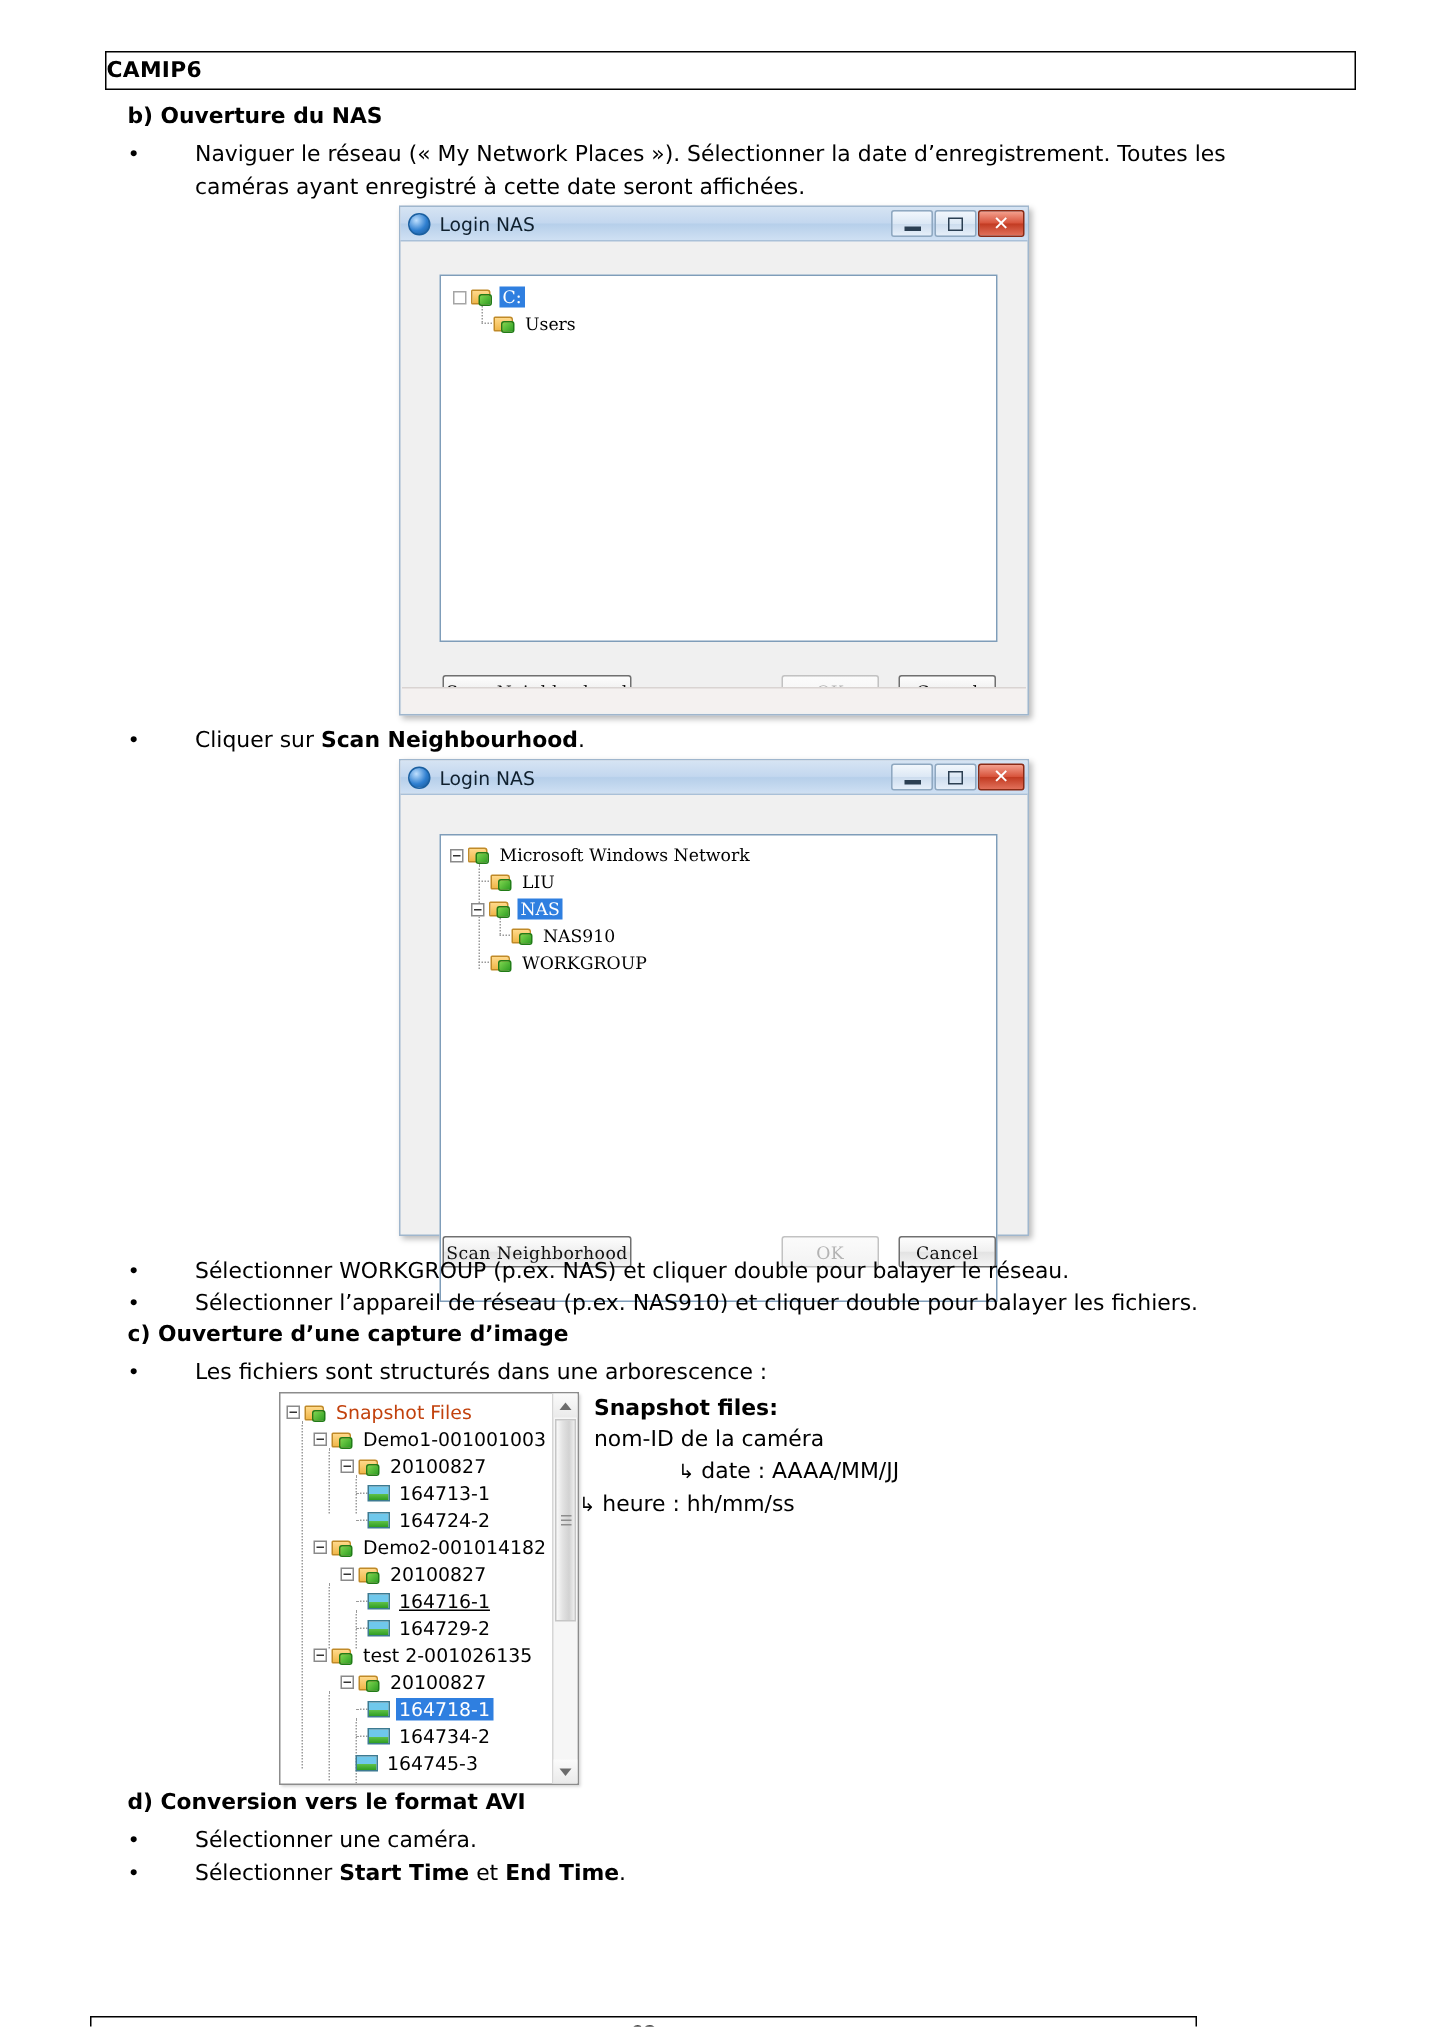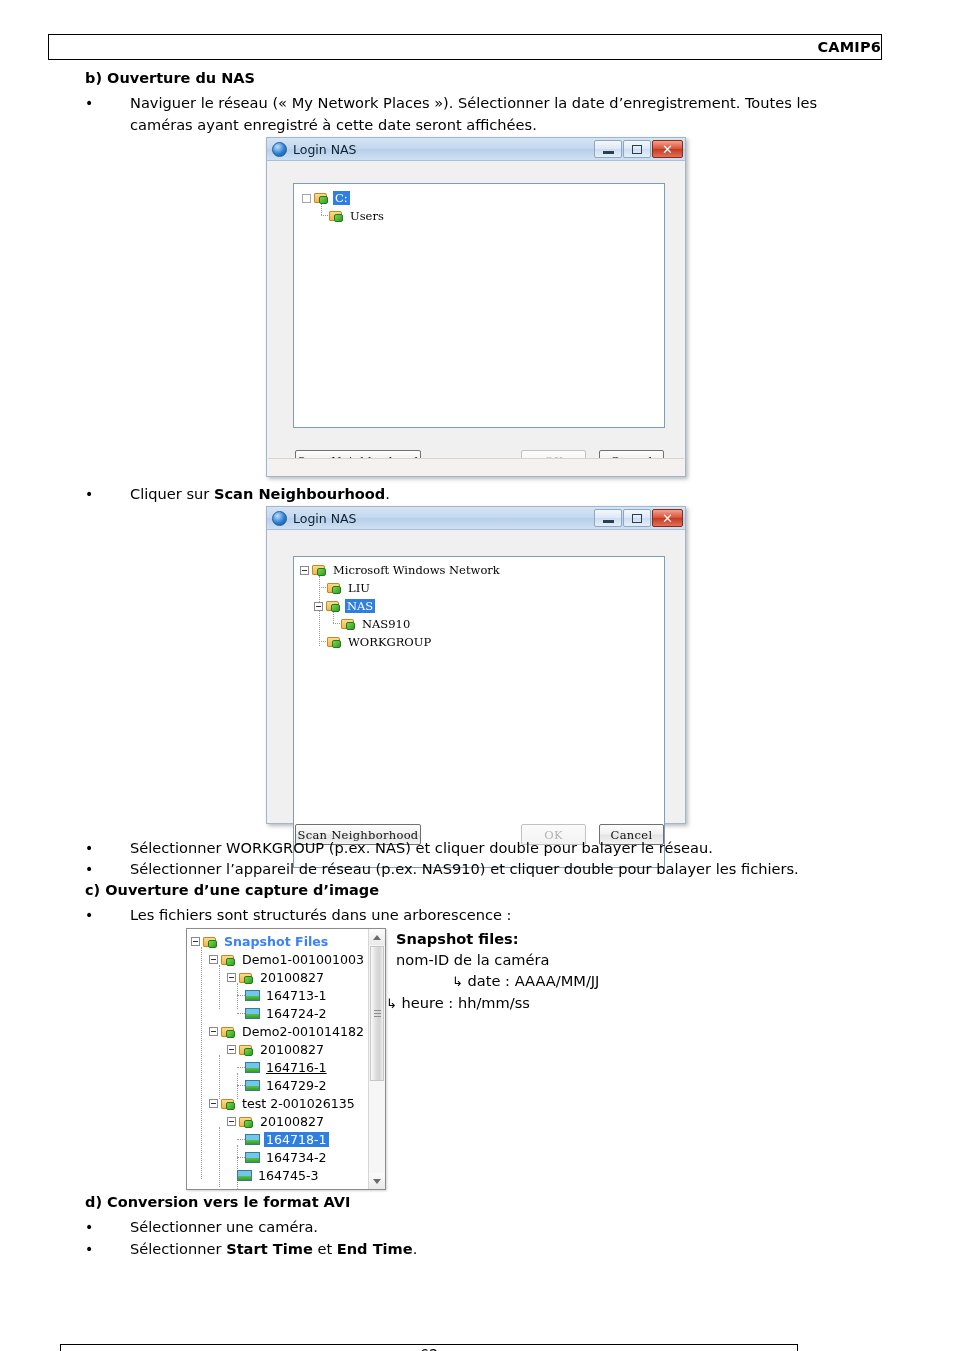--- a/index.html
+++ b/index.html
@@ -12,29 +12,29 @@
     height: 1351px;
     position: relative;
     font-family: "DejaVu Sans", sans-serif;
     color: #000;
     overflow: hidden;
   }
 
   
   .header-box {
     position: absolute;
-    left: 48px;
+    left: 70px;
     top: 34px;
     width: 834px;
     height: 26px;
     border: 1.5px solid #000;
     box-sizing: border-box;
     display: flex;
     align-items: center;
-    justify-content: flex-end;
+    justify-content: flex-start;
   }
   .header-title {
     font-size: 14.5px;
     font-weight: bold;
     letter-spacing: .2px;
     font-family: "DejaVu Sans", sans-serif;
   }
 
   .sect-head {
     position: absolute;
@@ -209,21 +209,21 @@
   .imgicon {
     width: 15px; height: 11px;
     margin-right: 4px;
     flex: 0 0 auto;
     background: linear-gradient(to bottom, #6fc8ec 0%, #6fc8ec 52%, #63c34c 53%, #2f9e23 100%);
     border: 1px solid #3d7a91;
     box-sizing: border-box;
   }
   .tlabel { padding: 0 2px; }
   .tlabel.sel { background: #2f7fe0; color: #fff; }
-  .tlabel.red { color: #3b82f6; font-weight: bold; }
+  .tlabel.red { color: #c2410c; font-weight: normal; }
 
   .tline-v {
     position: absolute;
     border-left: 1px dotted #9a9a9a;
   }
   .tline-h {
     position: absolute;
     border-top: 1px dotted #9a9a9a;
   }
 

